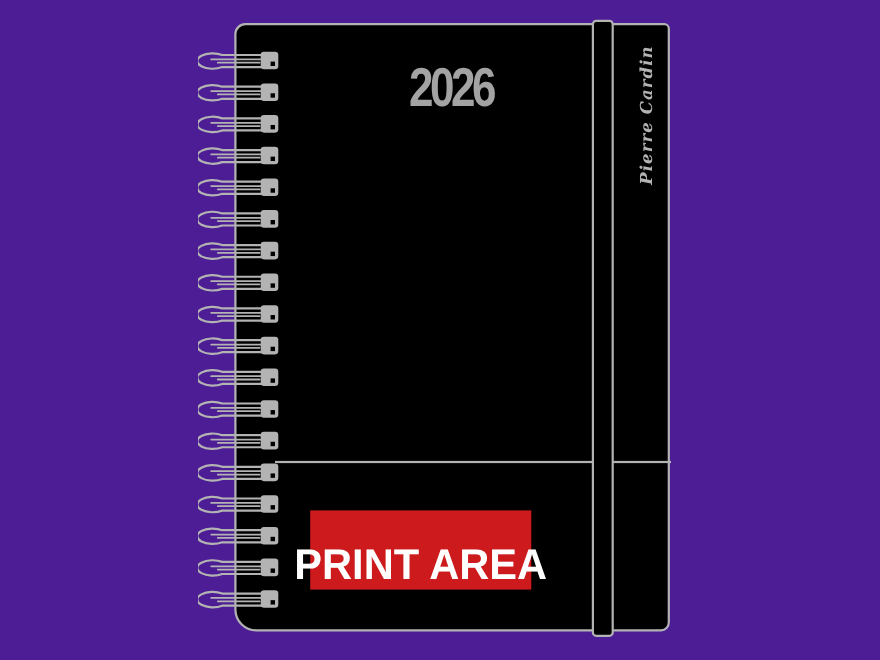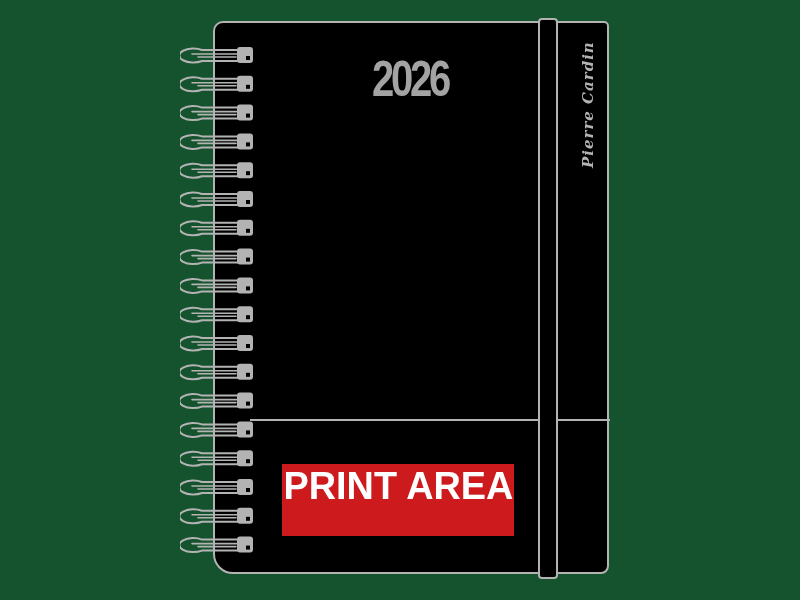--- a/index.html
+++ b/index.html
@@ -5,21 +5,21 @@
   html, body {
     margin: 0;
     padding: 0;
     background: #ffffff;
     font-family: "Liberation Sans", sans-serif;
   }
   .stage {
     position: relative;
     width: 800px;
     height: 600px;
-    background: #14532d;
+    background: #4c1d95;
     overflow: hidden;
   }
   
   .cover {
     position: absolute;
     left: 213px;
     top: 21px;
     width: 396px;
     height: 553px;
     background: #000000;
@@ -81,25 +81,25 @@
     letter-spacing: 1px;
     color: #b3b3b3;
     white-space: nowrap;
     user-select: none;
   }
   
   .print-area {
     position: absolute;
     left: 282px;
     top: 464px;
-    width: 232px;
+    width: 201px;
     height: 72px;
     background: #cd1a1d;
     display: flex;
-    align-items: flex-start;
+    align-items: flex-end;
     justify-content: center;
   }
   .print-area span {
     font-size: 39px;
     font-weight: bold;
     color: #ffffff;
     letter-spacing: 0px;
     transform: scaleX(0.97);
     white-space: nowrap;
     user-select: none;

